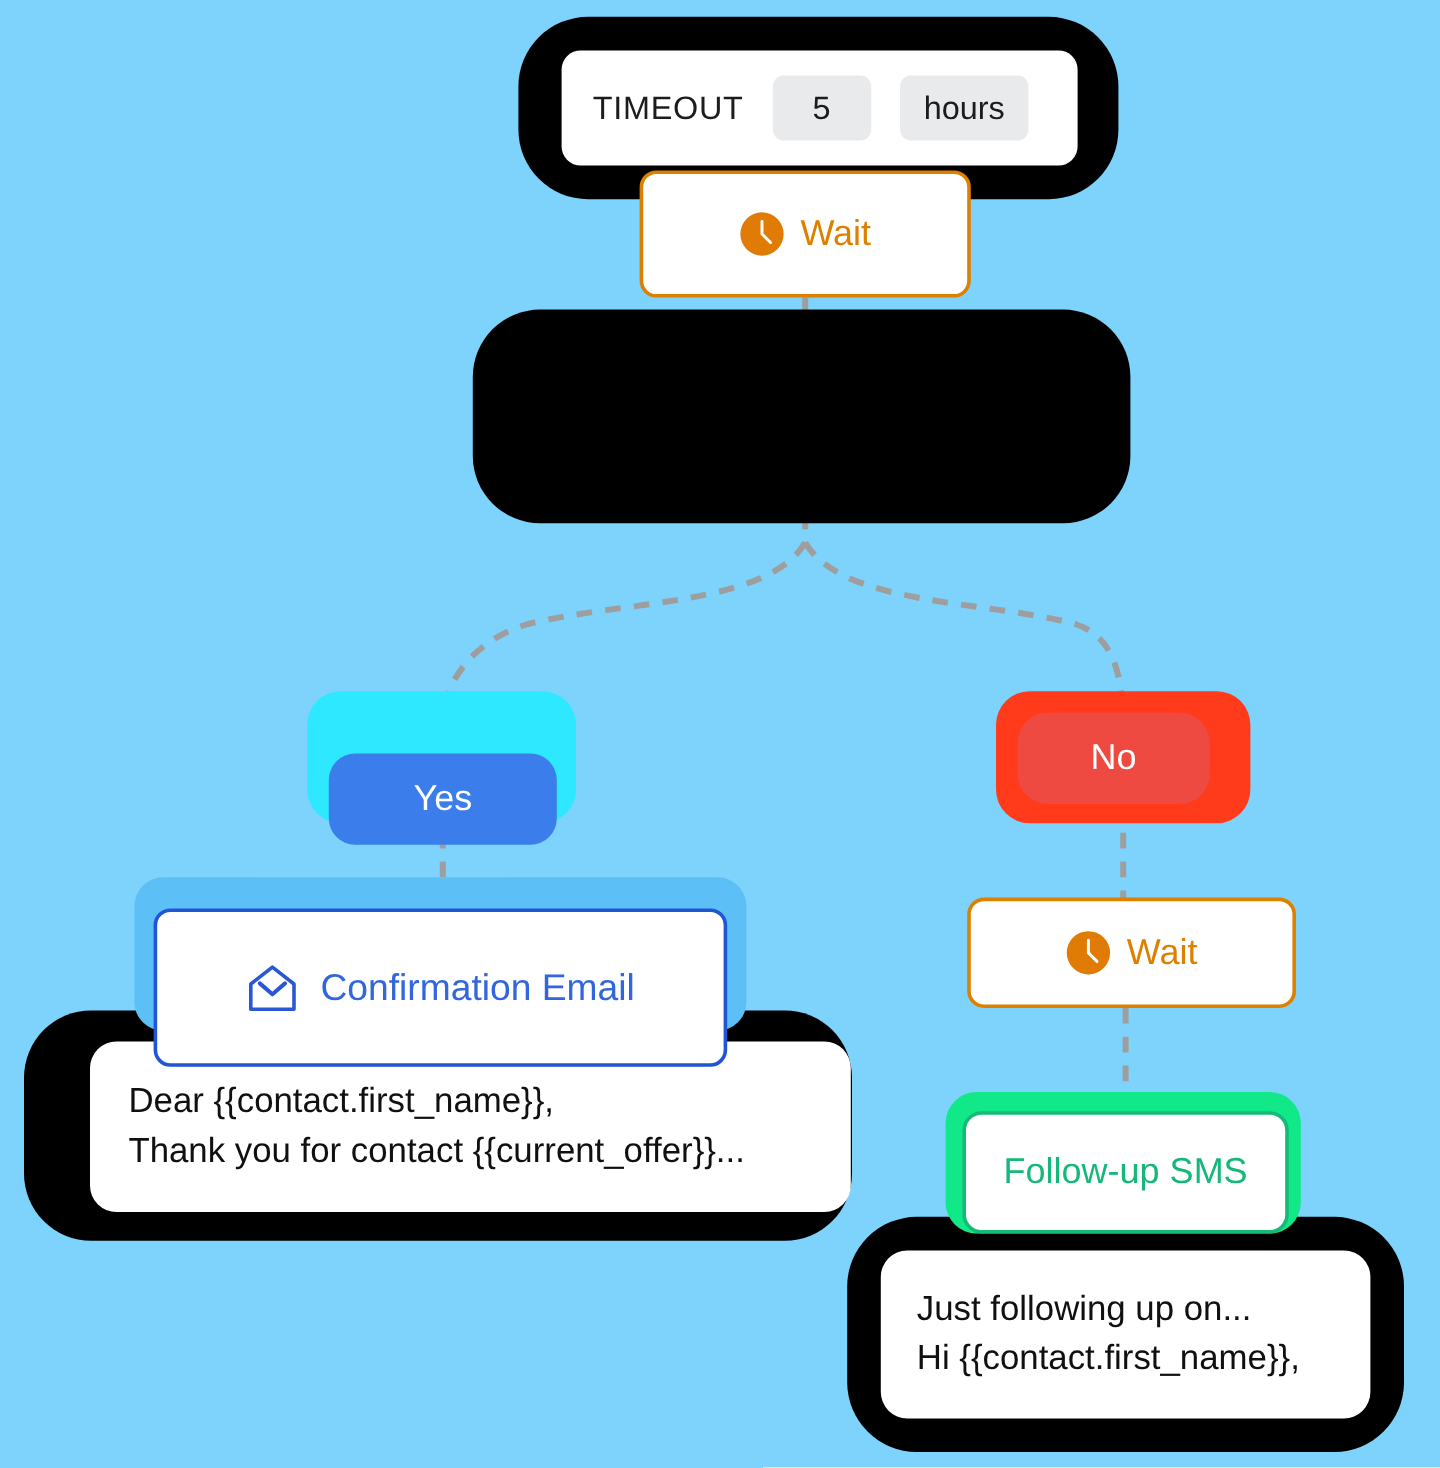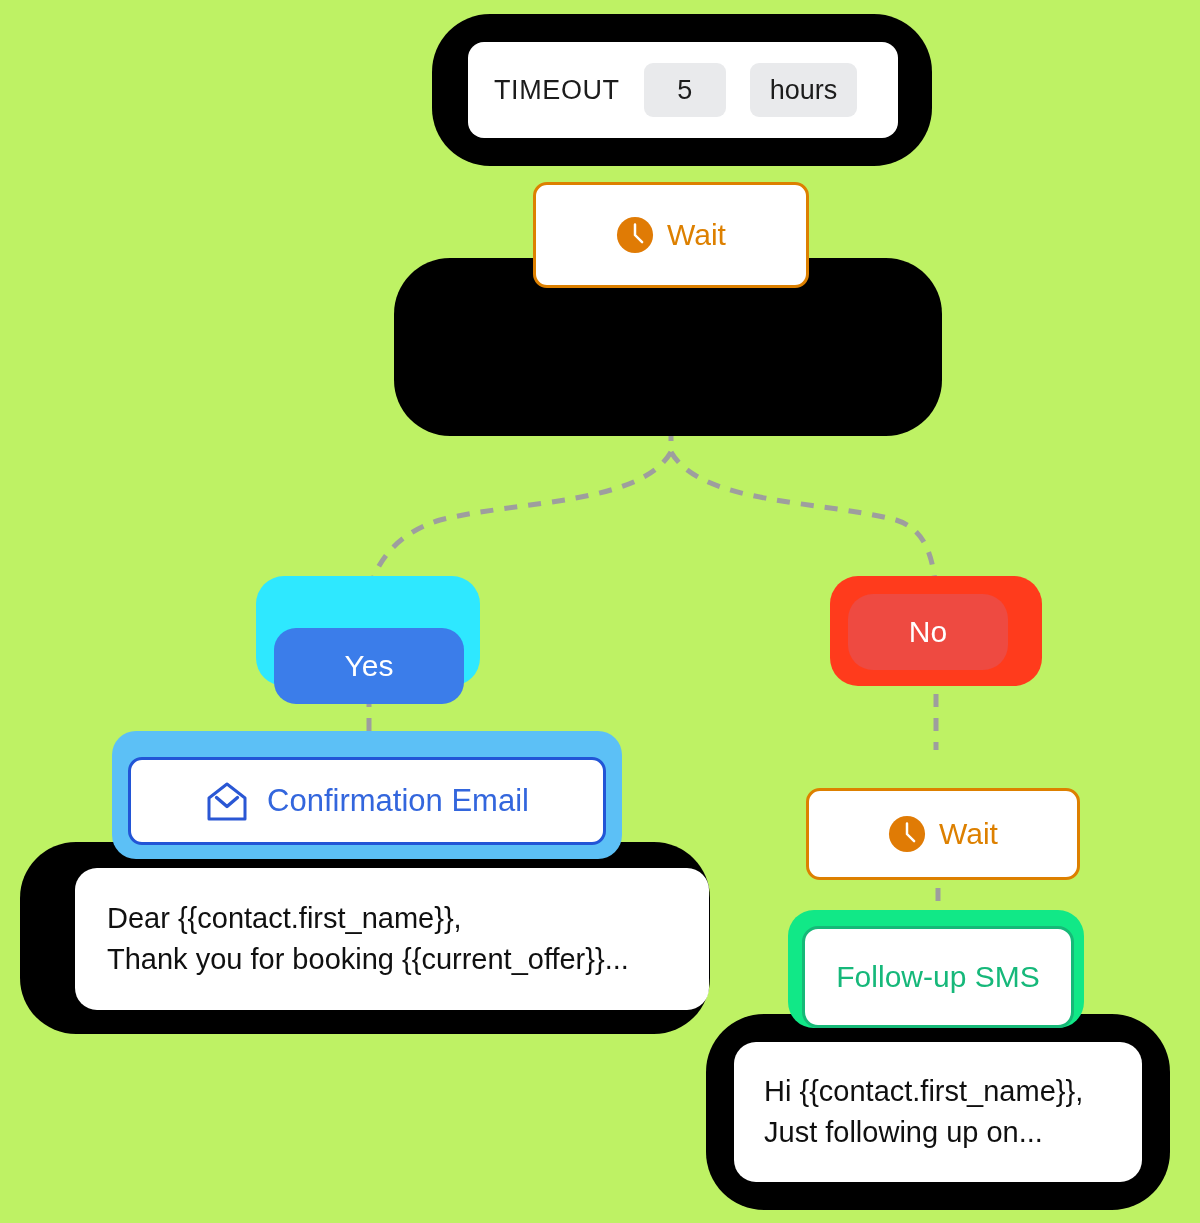--- a/index.html
+++ b/index.html
@@ -10,21 +10,21 @@
   }
   body {
     font-family: "Liberation Sans", sans-serif;
     -webkit-font-smoothing: antialiased;
   }
 
   #canvas {
     position: relative;
     width: 1200px;
     height: 1223px;
-    background: #bef264;
+    background: #7dd3fc;
     overflow: hidden;
   }
 
   
   #connectors {
     position: absolute;
     left: 0; top: 0;
     width: 1200px;
     height: 1223px;
     pointer-events: none;
@@ -91,21 +91,20 @@
     position: absolute;
     box-sizing: border-box;
     background: #ffffff;
     border: 3px solid #dd8000;
     border-radius: 14px;
     display: flex;
     align-items: center;
     justify-content: center;
     gap: 13px;
     z-index: 5;
-    margin-top: 40px;
   }
   .wait-label {
     font-size: 30px;
     color: #dd8000;
     font-weight: 400;
   }
   .clock-icon { width: 38px; height: 38px; flex: none; display: block; }
 
   #wait-top   { left: 533px; top: 142px; width: 276px; height: 106px; }
   #wait-right { left: 806px; top: 748px; width: 274px; height: 92px; }
@@ -165,21 +164,21 @@
   
   #email-glow {
     position: absolute;
     left: 112px; top: 731px; width: 510px; height: 128px;
     background: #5cc0f6;
     border-radius: 24px;
     z-index: 3;
   }
   #email-head {
     position: absolute;
-    left: 128px; top: 757px; width: 478px; height: 88px;
+    left: 128px; top: 757px; width: 478px; height: 132px;
     box-sizing: border-box;
     background: #ffffff;
     border: 3px solid #2255d6;
     border-radius: 14px;
     display: flex;
     align-items: center;
     justify-content: center;
     gap: 18px;
     z-index: 5;
   }
@@ -288,34 +287,34 @@
   <div id="email-glow"></div>
   <div id="email-head">
     <svg class="envelope-icon" viewBox="0 0 44 40">
       <path d="M4 38 L4 17 L22 3 L40 17 L40 38 Z" fill="none" stroke="#2a57d4" stroke-width="3" stroke-linejoin="round"></path>
       <path d="M11.5 16.5 L22 25.5 L32.5 16.5" fill="none" stroke="#2a57d4" stroke-width="3.4" stroke-linecap="round" stroke-linejoin="round"></path>
     </svg>
     <span class="email-label">Confirmation Email</span>
   </div>
   <div class="white-card" id="email-body-card">
     <span class="body-line">Dear {{contact.first_name}},</span>
-    <span class="body-line">Thank you for booking {{current_offer}}...</span>
+    <span class="body-line">Thank you for contact {{current_offer}}...</span>
   </div>
 
   <div class="wait-node" id="wait-right">
     <svg class="clock-icon" viewBox="0 0 40 40">
       <circle cx="20" cy="20" r="19" fill="#e07b05"></circle>
       <path d="M20 9 L20 20 L27.5 27.5" stroke="#ffffff" stroke-width="2.6" fill="none" stroke-linecap="round"></path>
     </svg>
     <span class="wait-label">Wait</span>
   </div>
 
   <div class="black-ring" id="sms-body-ring"></div>
   <div id="sms-glow"></div>
   <div id="sms-head">
     <span class="sms-label">Follow-up SMS</span>
   </div>
   <div class="white-card" id="sms-body-card">
+    <span class="body-line">Just following up on...</span>
     <span class="body-line">Hi {{contact.first_name}},</span>
-    <span class="body-line">Just following up on...</span>
   </div>
 
 </div>
 
 </body></html>

